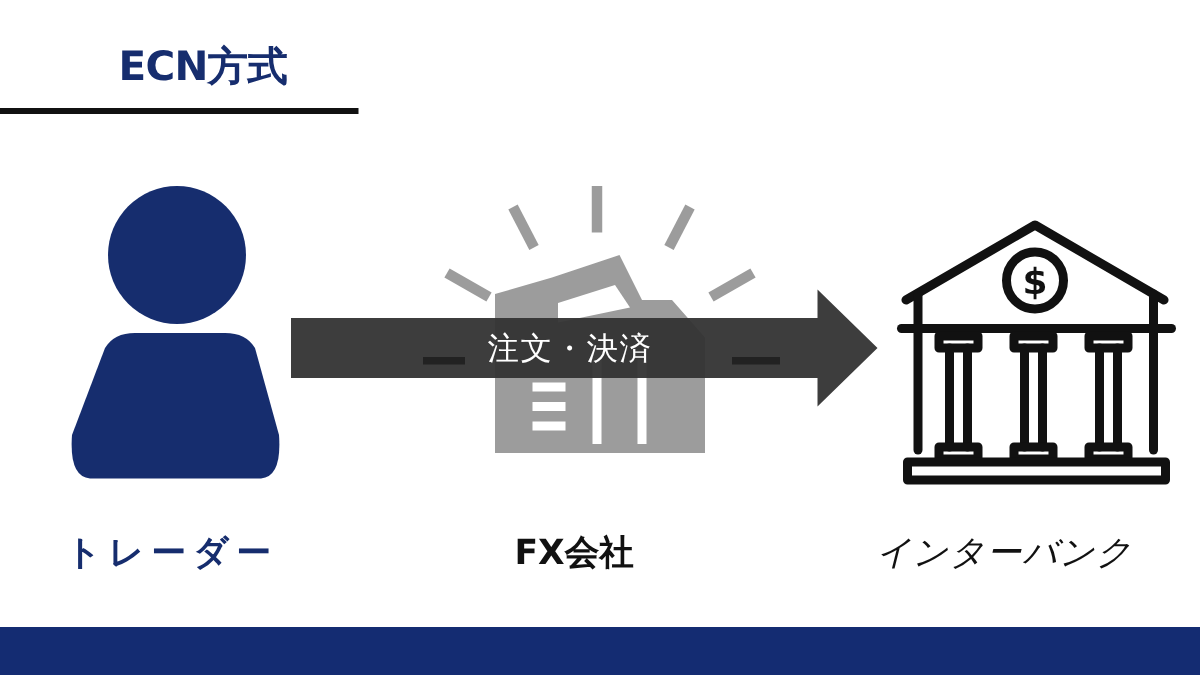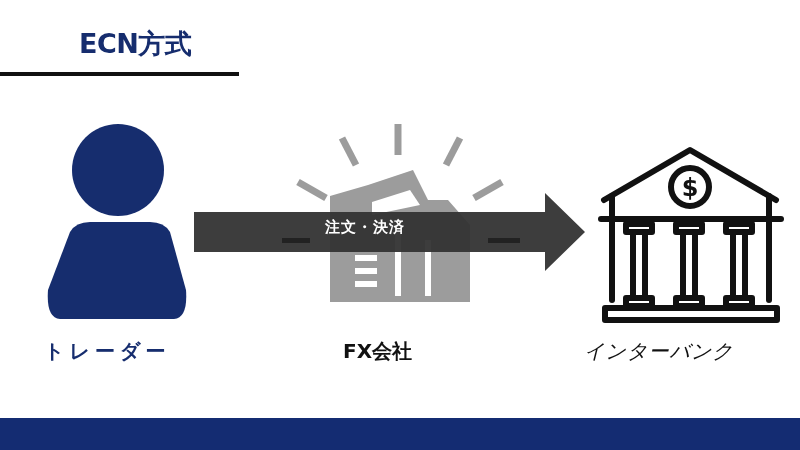--- a/index.html
+++ b/index.html
@@ -1,25 +1,25 @@
 <!DOCTYPE html>
 <html><head>
 <meta charset="utf-8">
 <style>
   html, body { margin:0; padding:0; }
   body { width:800px; height:450px; background:#ffffff; position:relative; overflow:hidden;
          font-family:"DejaVu Sans","Liberation Sans",sans-serif; }
   .title { position:absolute; left:58px; top:26px; font-size:27px; font-weight:bold; color:#162d6e; letter-spacing:-0.5px;margin-left:21px; }
   .title-rule { position:absolute; left:0; top:72px; width:239px; height:4px; background:#111; }
-  .node-label { position:absolute; top:338px; font-size:20px; font-weight:bold; color:#111; white-space:nowrap; }
+  .node-label { position:absolute; top:353px; font-size:23px; font-weight:bold; color:#111; white-space:nowrap; }
   .lbl-trader { left:44px; color:#162d6e; letter-spacing:5px; }
   .lbl-fx { left:343px; }
   .lbl-bank { left:584px; font-weight:normal; letter-spacing:1px;font-style:italic; }
   svg { position:absolute; left:0; top:0; }
-  .arrow-text { position:absolute; left:325px; top:218px; font-size:15px; font-weight:bold; color:#fff; letter-spacing:1px; }
+  .arrow-text { position:absolute; left:325px; top:218px; font-size:21px; font-weight:normal; color:#fff; letter-spacing:1px; }
   .footer { position:absolute; left:0; top:418px; width:800px; height:32px; background:#142c72; }
 </style>
 </head>
 <body>
 
 <div class="title">ECN方式</div>
 <div class="title-rule"></div>
 
 <svg width="800" height="450" viewBox="0 0 800 450">
 

